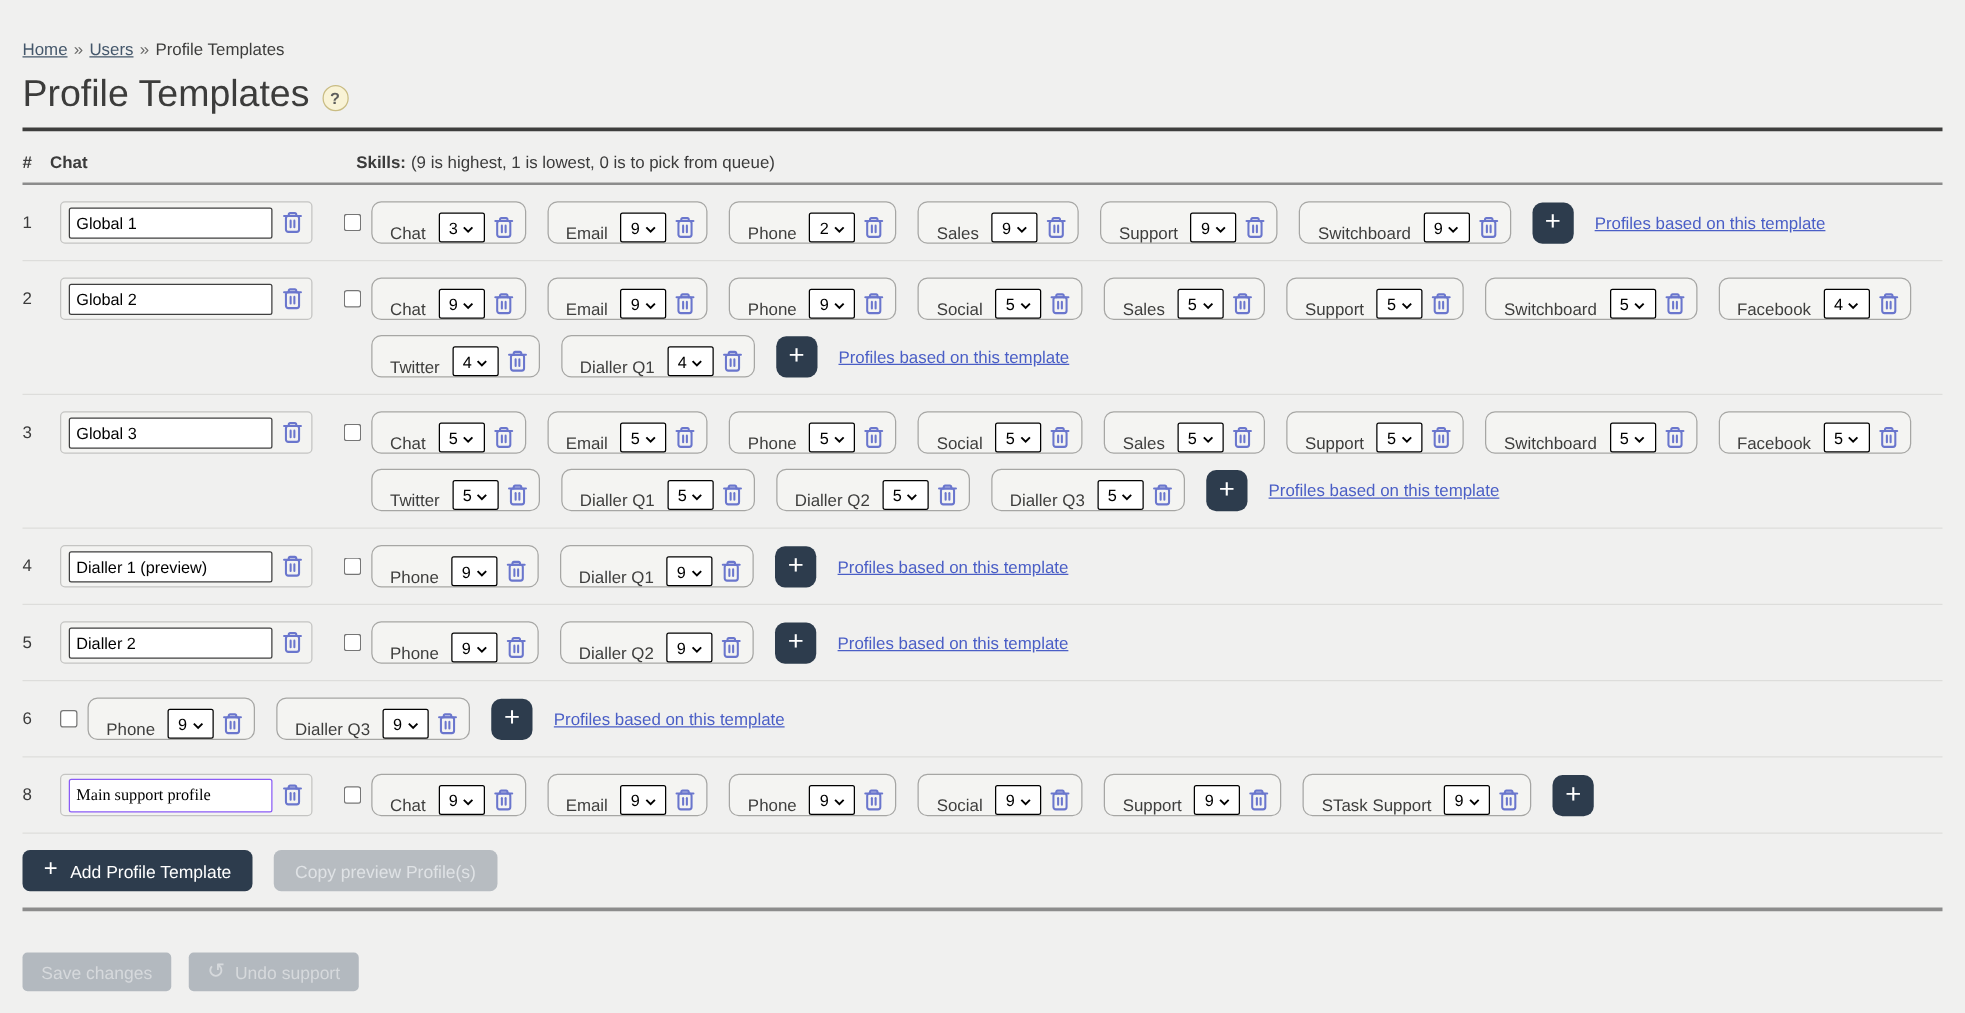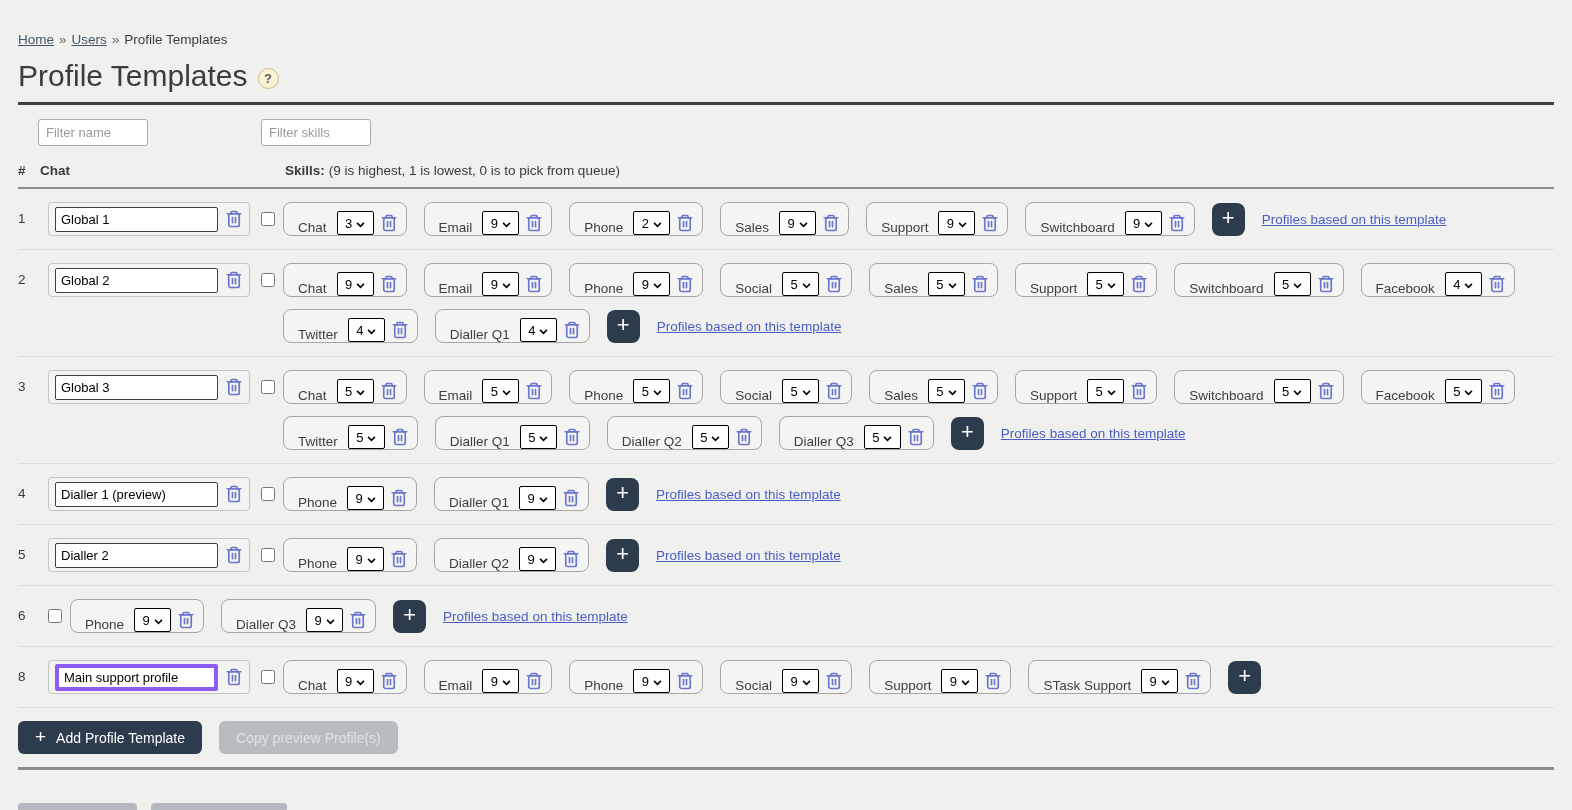--- a/index.html
+++ b/index.html
@@ -47,29 +47,29 @@
   .th-name { width:245px; font-weight:bold; }
   .th-skills b { margin-right:4px; }
   .thead-rule { height:2px; background:#8c8c8c; margin-top:9px; }
 
   
   .trow { display:flex; align-items:flex-start; padding:13px 0; border-bottom:1px solid #dddddb; }
   .rnum { width:30px; padding-top:9px; font-size:13.5px; color:#3b3b3b; }
   .namebox {
     width:202px; height:34px; flex:none;
     border:1px solid #c4c4c2; border-radius:4px; background:#f3f3f1;
-    display:flex; align-items:center; padding:0 6px; gap:7px; margin-right:11px;
+    display:flex; align-items:center; padding:0 6px; gap:7px; margin-right:25px;
   }
   .name-input {
     flex:1; min-width:0; height:25px;
     border:1px solid #3f3f3f; border-radius:2px;
     font-size:13px; padding:0 5px; background:#fff; color:#000;
     font-family:"Liberation Sans", sans-serif;
   }
-  .name-input.focused { border:4px solid #8b5cf6; height:27px; }
+  .name-input.focused { border:1px solid #8b5cf6; height:27px;font-family:Liberation Serif, serif; }
   .cb { width:14px; height:14px; margin:10px 8px 0 0; flex:none; cursor:pointer; }
   .chips { flex:1; display:flex; flex-wrap:wrap; gap:6px 17px; align-items:center; }
   .break { flex-basis:100%; height:0; }
   .chip {
     min-width:120px; height:34px;
     border:1px solid #a6a6a4; border-radius:8px; background:#f4f4f2;
     display:flex; align-items:flex-end; justify-content:space-between;
     padding:0 8px 0 14px; gap:10px; font-size:13.5px; color:#3e3e3d;
   }
   .chip-controls { display:flex; align-items:center; gap:6px; }
@@ -117,24 +117,20 @@
   <div class="breadcrumb">
     <a href="#">Home</a><span class="bc-sep">»</span><a href="#">Users</a><span class="bc-sep">»</span><span>Profile Templates</span>
   </div>
 
   <div class="title-row">
     <span class="page-title">Profile Templates</span>
     <span class="help">?</span>
   </div>
   <div class="title-rule"></div>
 
-  <div class="filters">
-    <input class="filter f-name" placeholder="Filter name" style="">
-    <input class="filter f-skills" placeholder="Filter skills" style="">
-  </div>
 
   <div class="thead">
     <span class="th-num">#</span>
     <span class="th-name">Chat</span>
     <span class="th-skills"><b>Skills:</b><span>(9 is highest, 1 is lowest, 0 is to pick from queue)</span></span>
   </div>
   <div class="thead-rule"></div>
 
   <div id="rows">
       <div class="trow">

